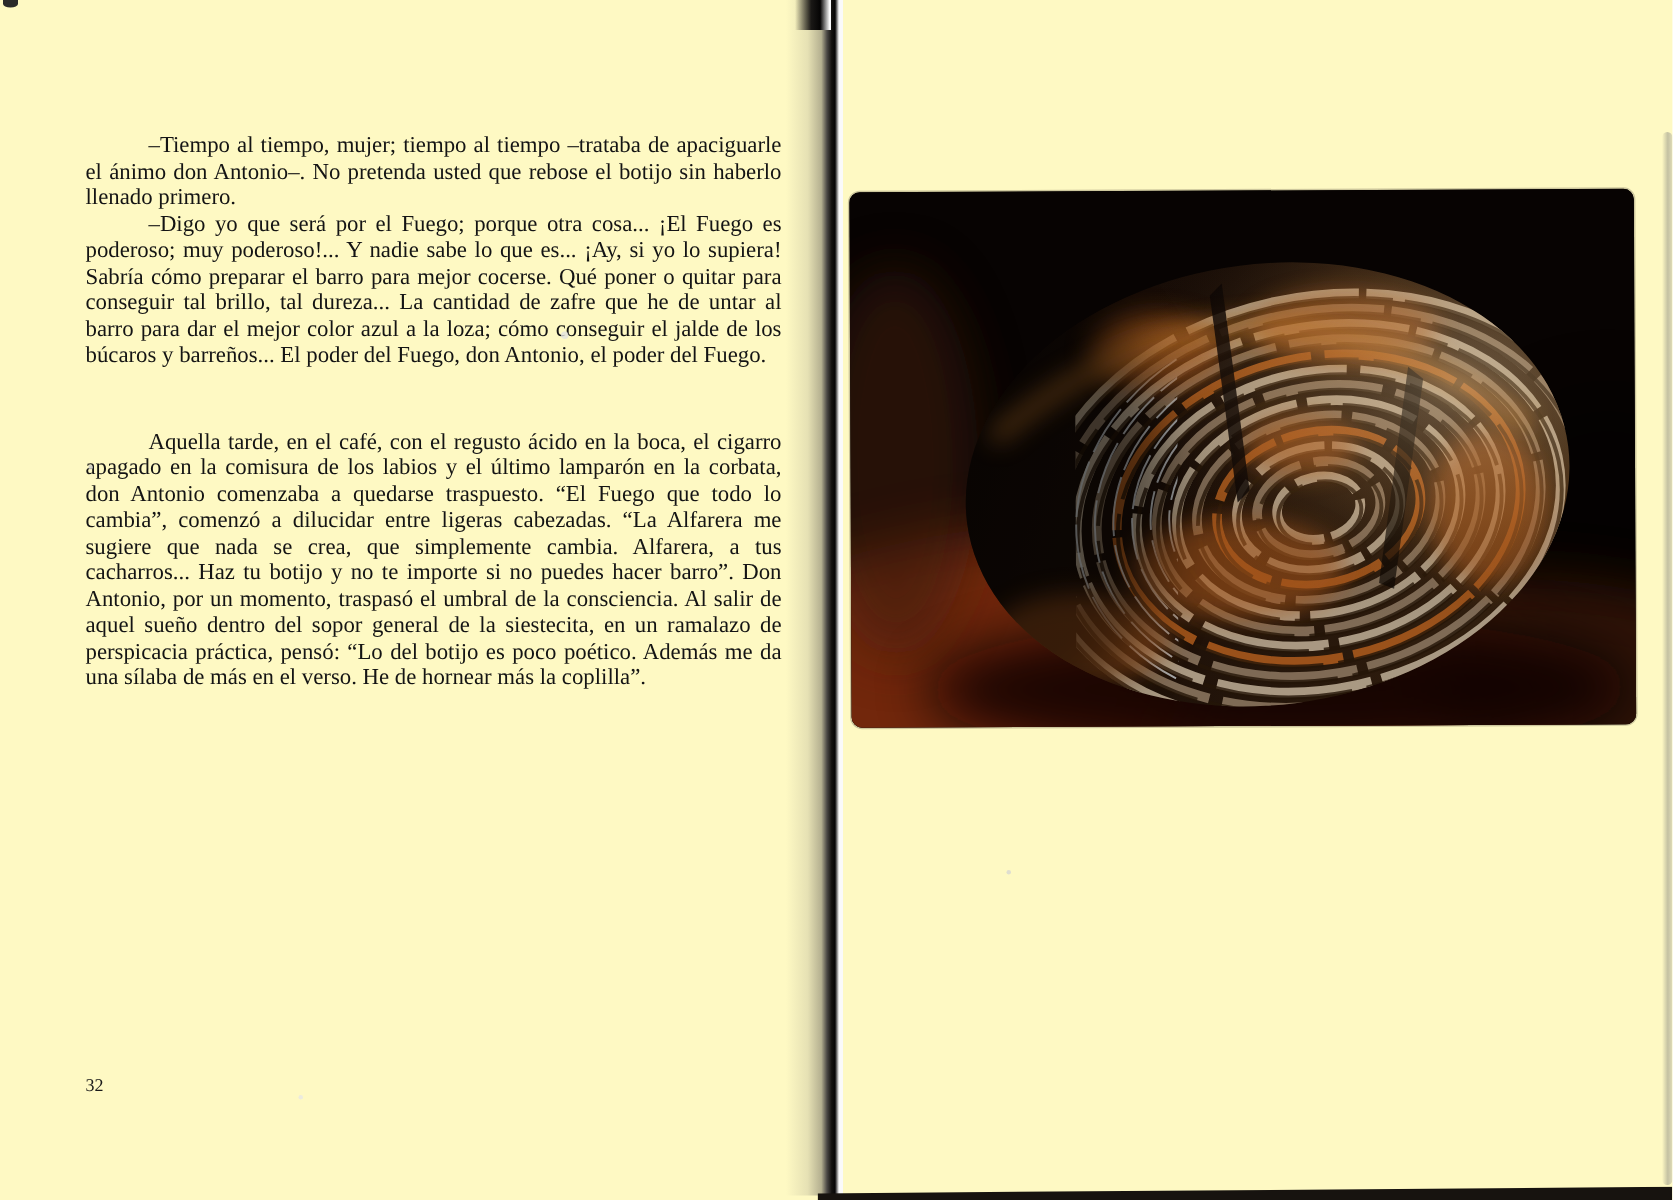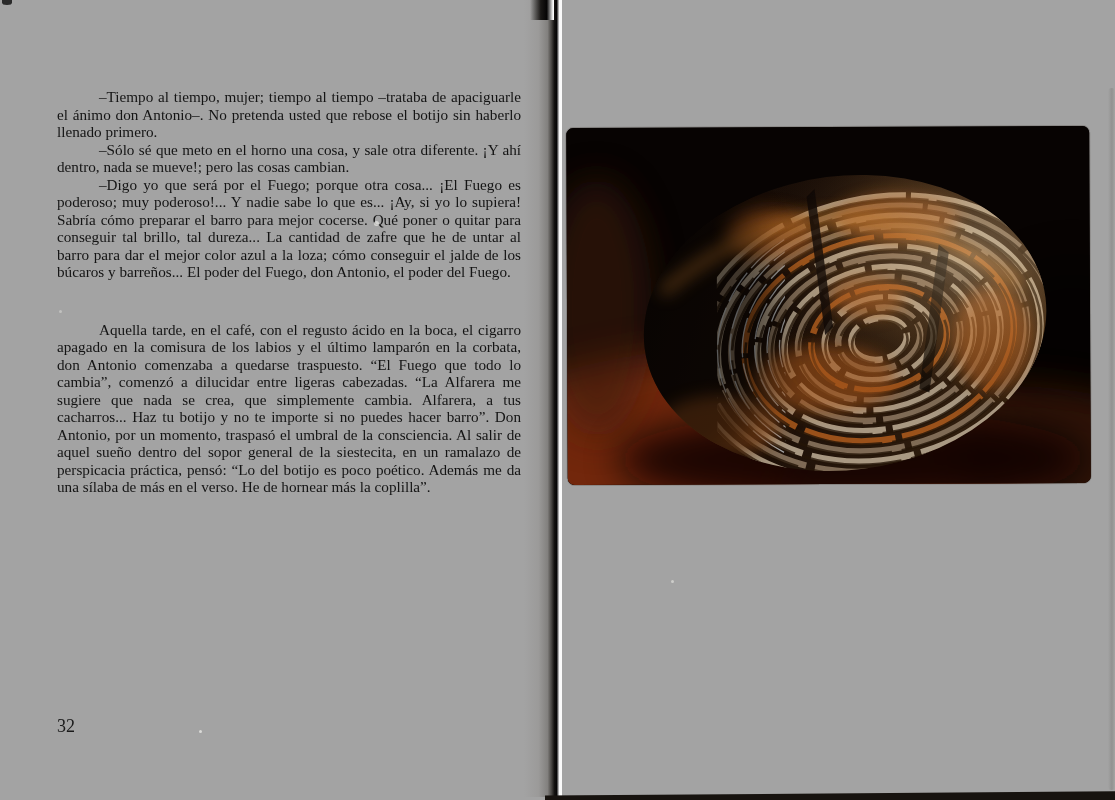--- a/index.html
+++ b/index.html
@@ -1,34 +1,34 @@
 <!DOCTYPE html>
 <html><head>
 <meta charset="utf-8">
 <style>
   html,body{margin:0;padding:0;background:#ffffff;}
   .scan{
     position:relative;
     width:1115px;height:800px;
-    background:#a3a3a3;
+    background:#fef9c3;
     overflow:hidden;
     font-family:"Liberation Serif","DejaVu Serif",serif;
   }
   
   .text-column{
     position:absolute;left:57px;top:88px;width:464px;
     color:#141414;
     font-size:15.2px;line-height:17.5px;
     text-align:justify;
   }
   .text-column p{margin:0;text-indent:42px;}
   .text-column p.section-gap{margin-top:40px;}
   .page-number{
     position:absolute;left:57px;top:716px;
-    color:#1a1a1a;font-size:18px;
+    color:#1a1a1a;font-size:12px;
   }
   
   .spine-shadow{
     position:absolute;left:524px;top:0;width:38px;height:797px;
     background:linear-gradient(to right,
       rgba(140,135,130,0) 0%,
       rgba(120,115,110,0.18) 38%,
       rgba(90,86,82,0.45) 62%,
       #4a4744 72%,
       #141210 80%,
@@ -71,21 +71,20 @@
   .photo-plate svg{display:block;}
 </style>
 </head>
 <body>
 
 <div class="scan">
 
   <div>
     <div class="text-column">
       <p>–Tiempo al tiempo, mujer; tiempo al tiempo –trataba de apaciguarle el ánimo don Antonio–. No pretenda usted que rebose el botijo sin haberlo llenado primero.</p>
-      <p>–Sólo sé que meto en el horno una cosa, y sale otra diferente. ¡Y ahí dentro, nada se mueve!; pero las cosas cambian.</p>
       <p>–Digo yo que será por el Fuego; porque otra cosa... ¡El Fuego es poderoso; muy poderoso!... Y nadie sabe lo que es... ¡Ay, si yo lo supiera! Sabría cómo preparar el barro para mejor cocerse. Qué poner o quitar para conseguir tal brillo, tal dureza... La cantidad de zafre que he de untar al barro para dar el mejor color azul a la loza; cómo conseguir el jalde de los búcaros y barreños... El poder del Fuego, don Antonio, el poder del Fuego.</p>
       <p class="section-gap">Aquella tarde, en el café, con el regusto ácido en la boca, el cigarro apagado en la comisura de los labios y el último lamparón en la corbata, don Antonio comenzaba a quedarse traspuesto. “El Fuego que todo lo cambia”, comenzó a dilucidar entre ligeras cabezadas. “La Alfarera me sugiere que nada se crea, que simplemente cambia. Alfarera, a tus cacharros... Haz tu botijo y no te importe si no puedes hacer barro”. Don Antonio, por un momento, traspasó el umbral de la consciencia. Al salir de aquel sueño dentro del sopor general de la siestecita, en un ramalazo de perspicacia práctica, pensó: “Lo del botijo es poco poético. Además me da una sílaba de más en el verso. He de hornear más la coplilla”.</p>
     </div>
     <div class="page-number">32</div>
     <div class="dust-specks"></div>
     <div class="corner-speck"></div>
   </div>
 
   <div class="spine-shadow"></div>
   <div class="spine-top-cap"></div>

